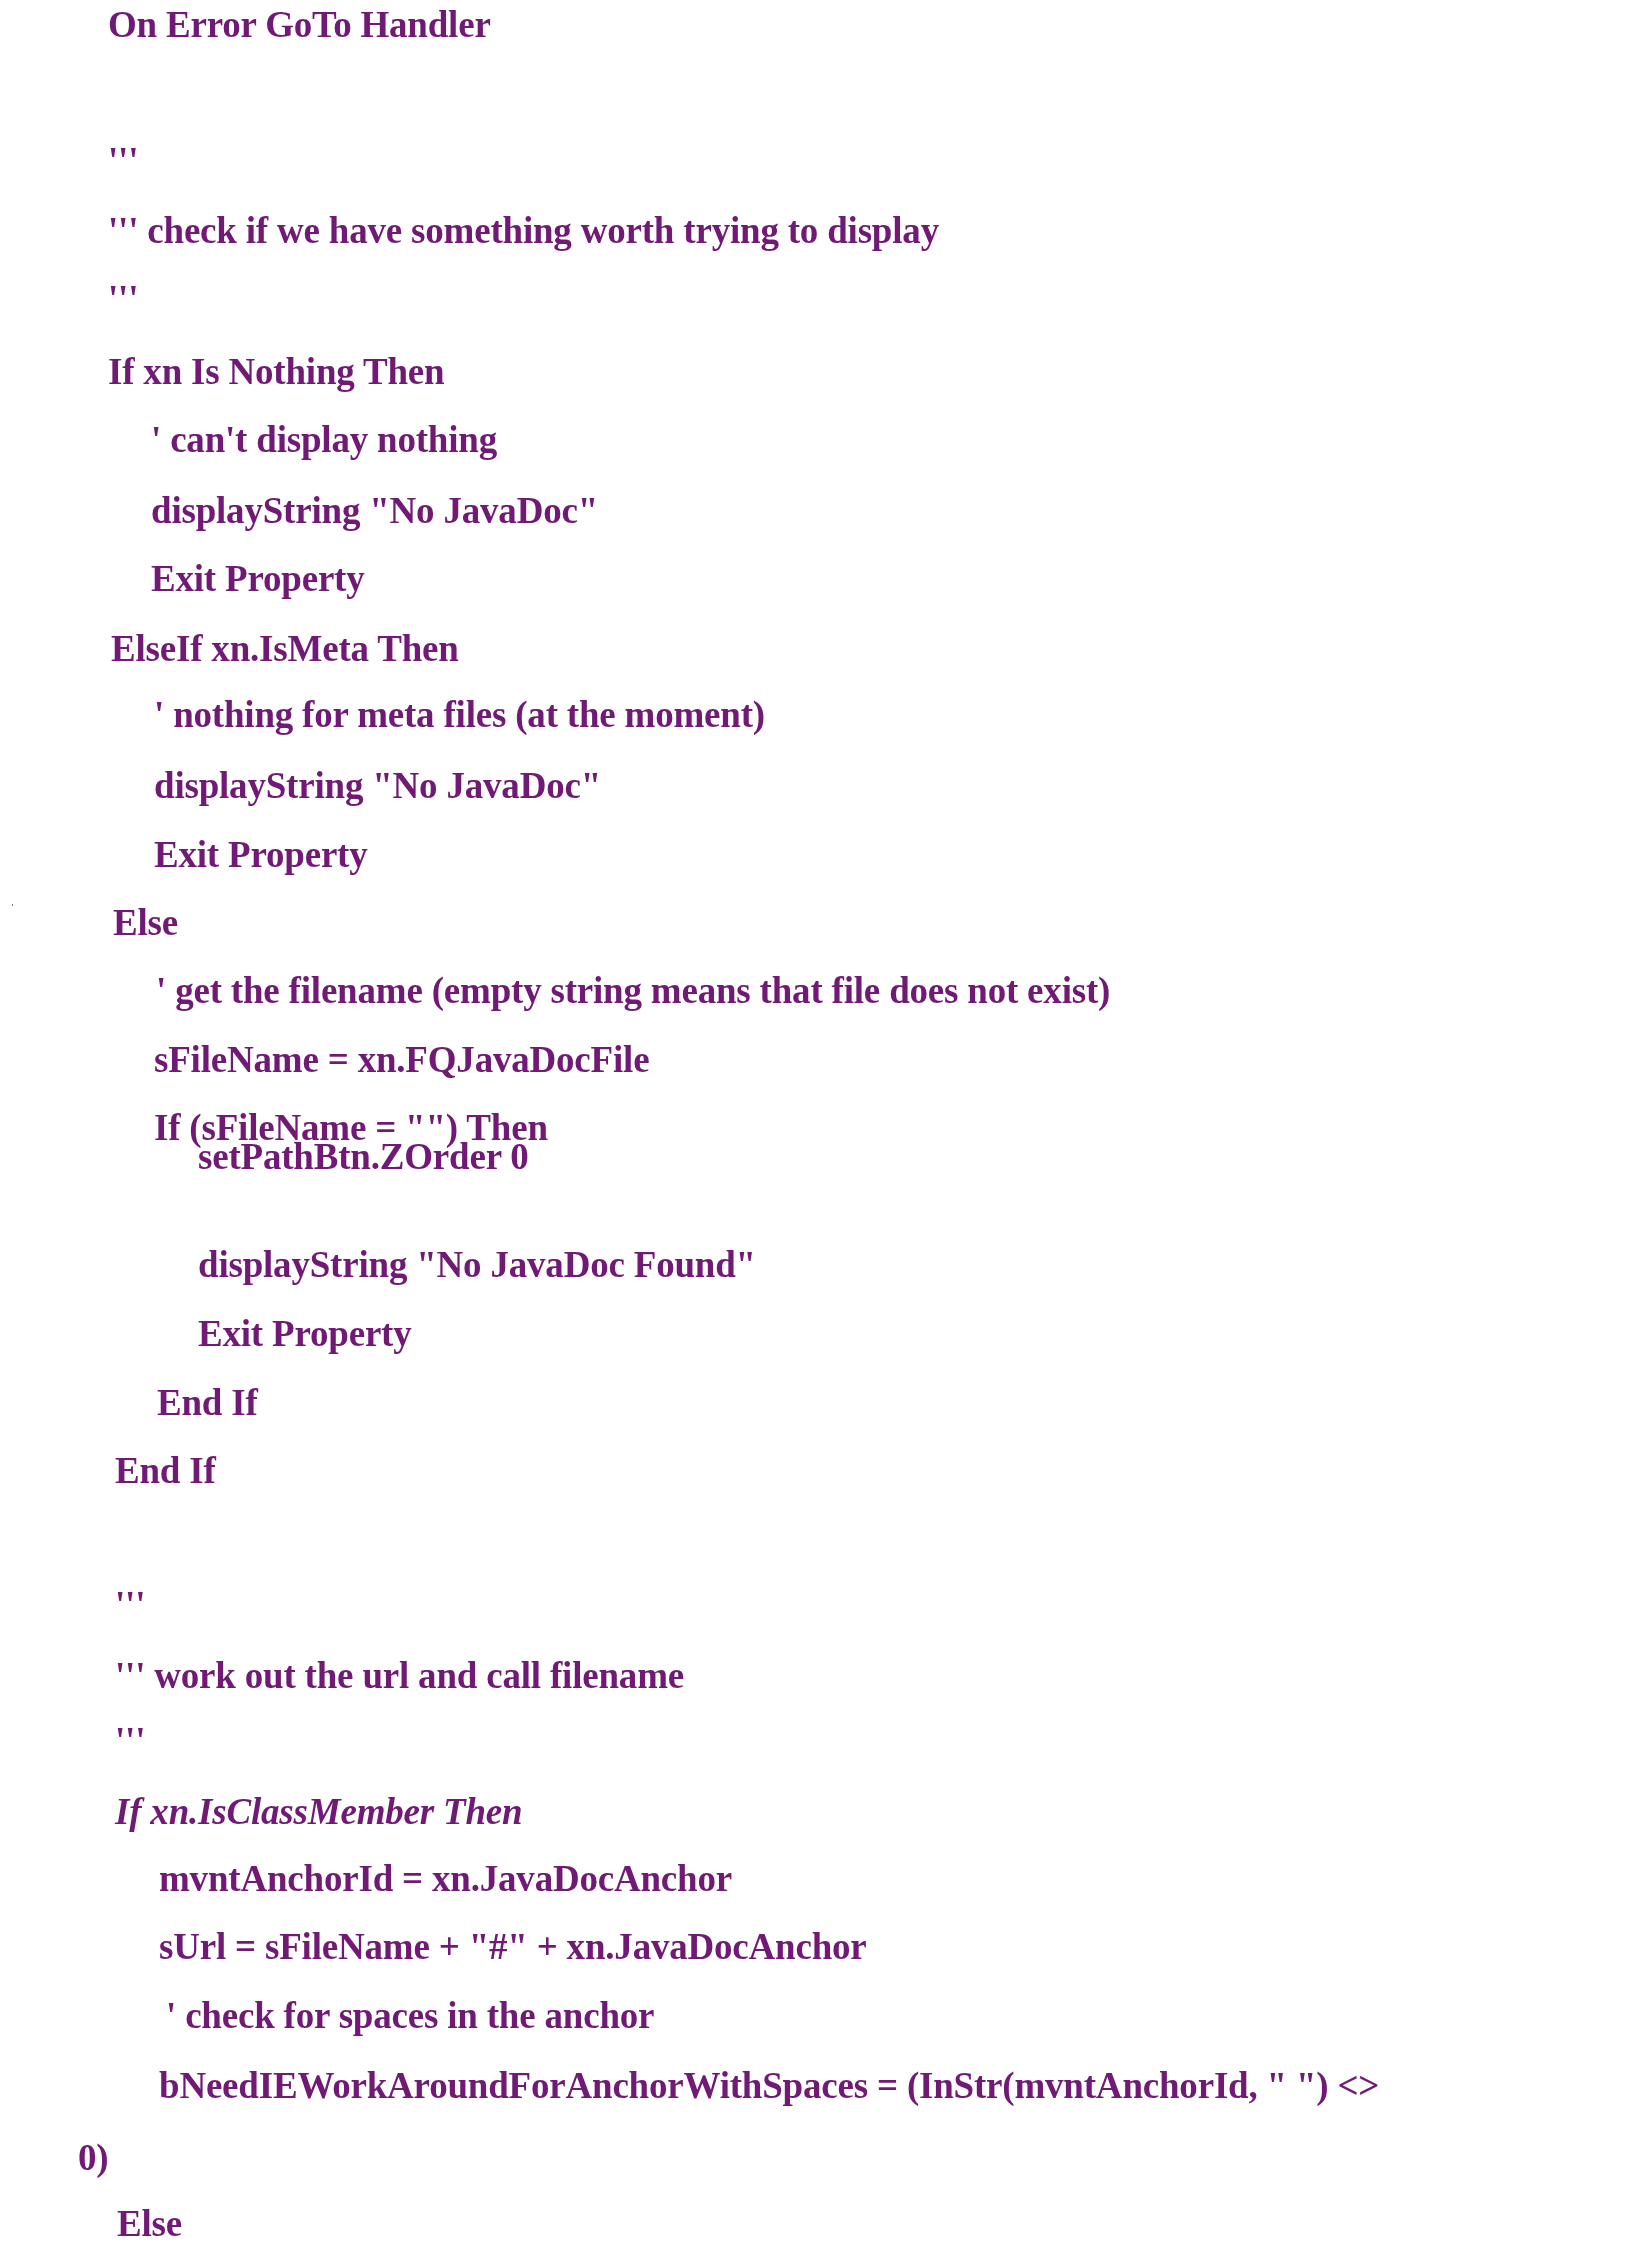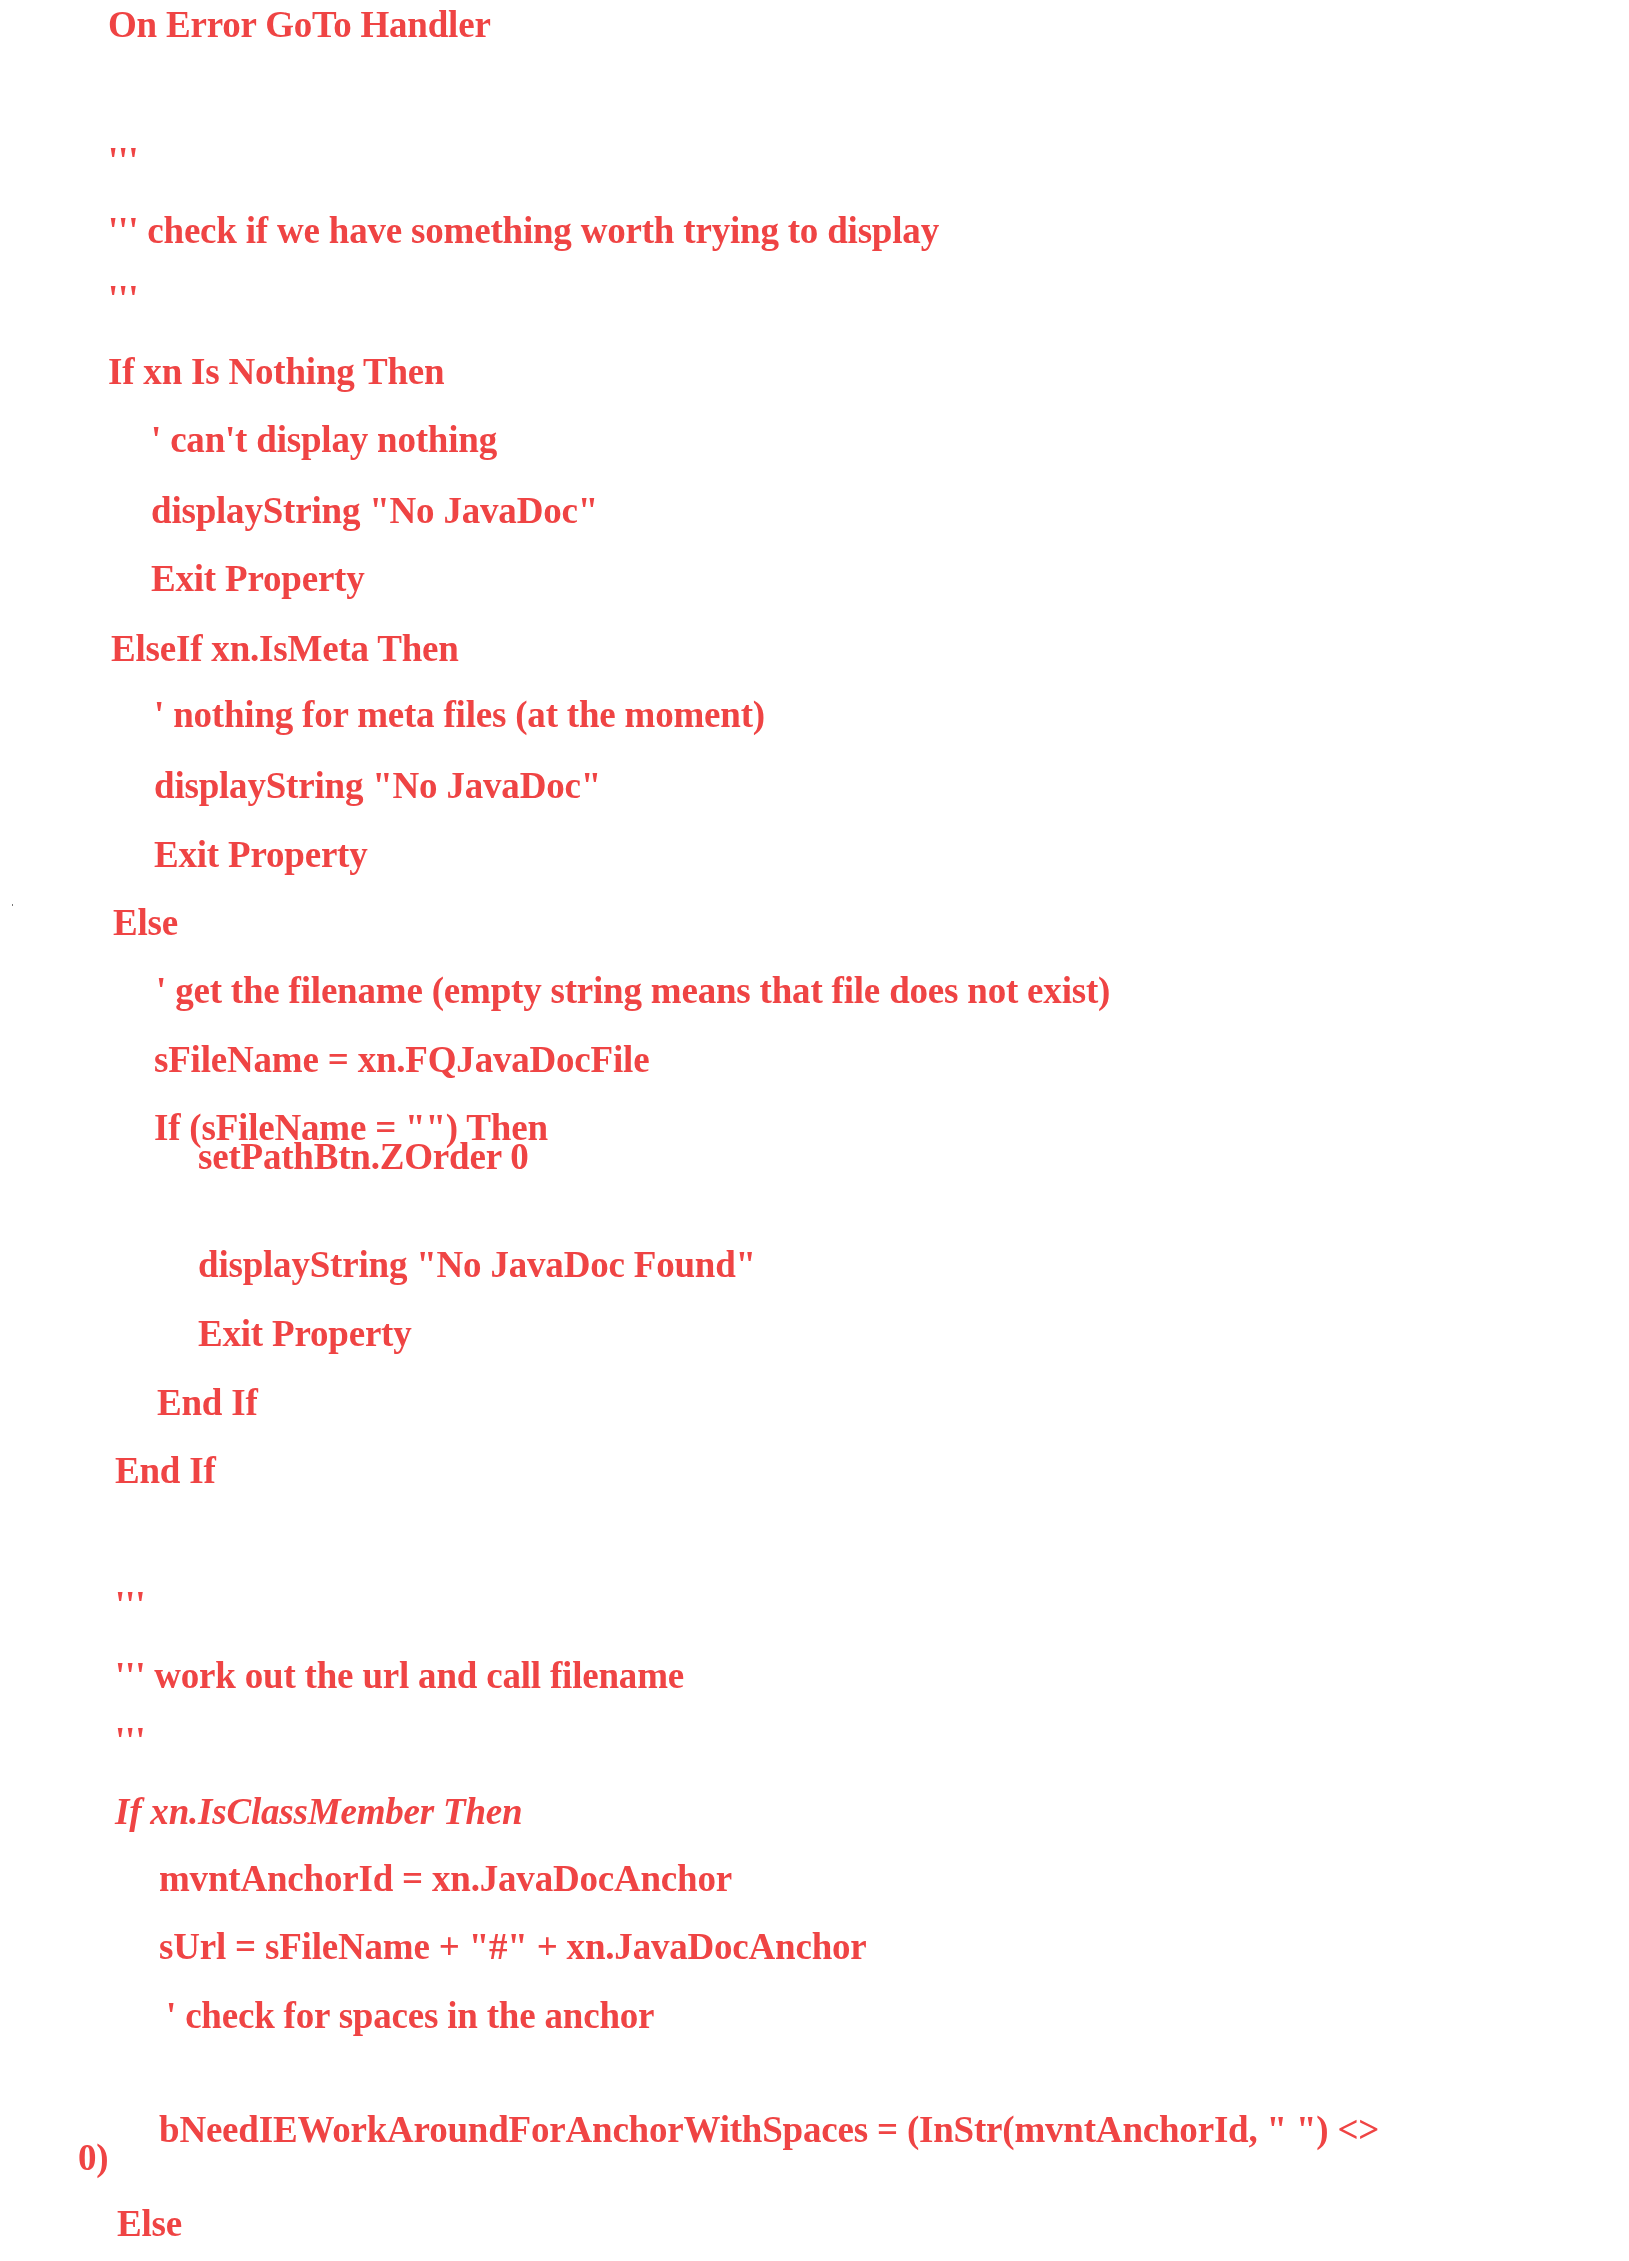--- a/index.html
+++ b/index.html
@@ -4,21 +4,21 @@
 <style>
   html, body { margin: 0; padding: 0; background: #ffffff; }
   body { width: 1630px; height: 2261px; position: relative; overflow: hidden; }
   .page { position: absolute; left: 0; top: 0; width: 1630px; height: 2261px; background: #fff; }
   .line {
     position: absolute;
     font-family: "Liberation Serif", "DejaVu Serif", serif;
     font-weight: bold;
     font-size: 37px;
     line-height: 46px;
-    color: #ef4444;
+    color: #701a75;
     white-space: pre;
     transform: translateY(-50%);
     letter-spacing: -0.2px;
     text-align: center;
   }
   .speck { position: absolute; left: 11.6px; top: 904px; width: 1.7px; height: 1.7px; background: #777; }
 </style>
 </head>
 <body>
 
@@ -46,18 +46,18 @@
       <div class="line" style="left: 198px; top: 1334px;">Exit Property</div>
       <div class="line" style="left: 157px; top: 1403px;">End If</div>
       <div class="line" style="left: 115px; top: 1471px;">End If</div>
       <div class="line" style="left: 115px; top: 1605px;">'''</div>
       <div class="line" style="left: 115px; top: 1676px;">''' work out the url and call filename</div>
       <div class="line" style="left: 115px; top: 1741px;">'''</div>
       <div class="line" style="left: 115px; top: 1812px; font-style: italic;">If xn.IsClassMember Then</div>
       <div class="line" style="left: 159px; top: 1879px;">mvntAnchorId = xn.JavaDocAnchor</div>
       <div class="line" style="left: 159px; top: 1947px;">sUrl = sFileName + "#" + xn.JavaDocAnchor</div>
       <div class="line" style="left: 166px; top: 2016px;">' check for spaces in the anchor</div>
-      <div class="line" style="left: 159px; top: 2086px; margin-top: 44px;">bNeedIEWorkAroundForAnchorWithSpaces = (InStr(mvntAnchorId, " ") &lt;&gt;</div>
+      <div class="line" style="left: 159px; top: 2086px;">bNeedIEWorkAroundForAnchorWithSpaces = (InStr(mvntAnchorId, " ") &lt;&gt;</div>
       <div class="line" style="left: 78px; top: 2158px;">0)</div>
       <div class="line" style="left: 117px; top: 2224px;">Else</div>
     </div>
 </div>
 
 
 </body></html>

